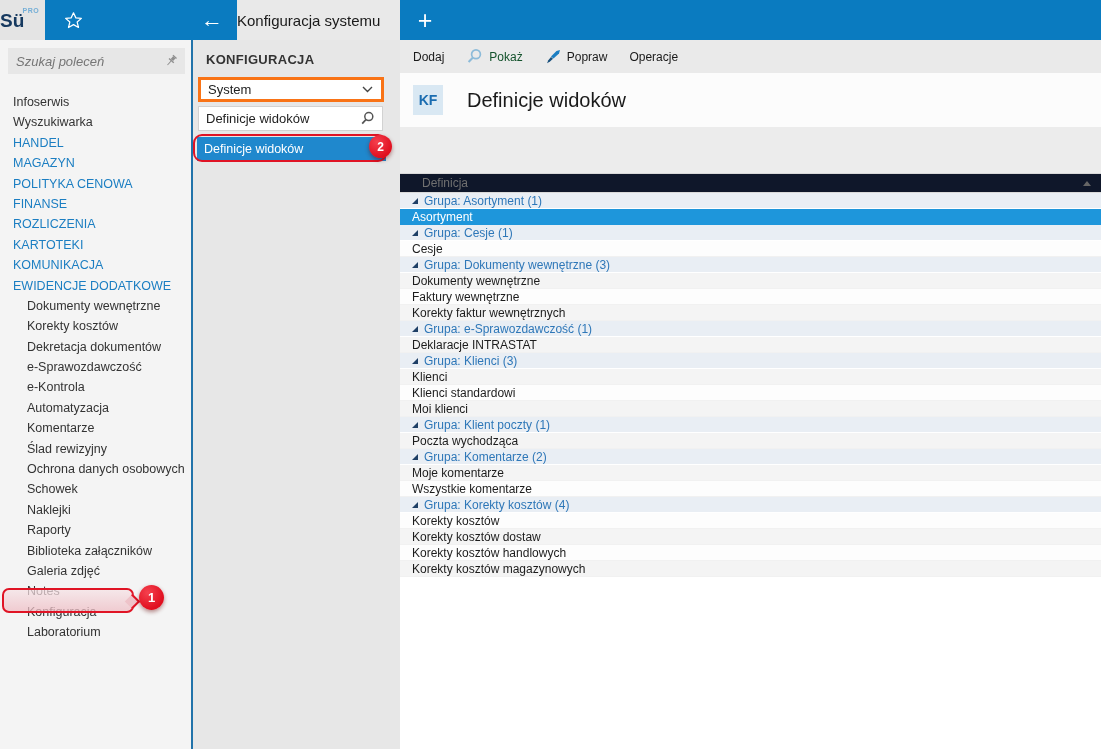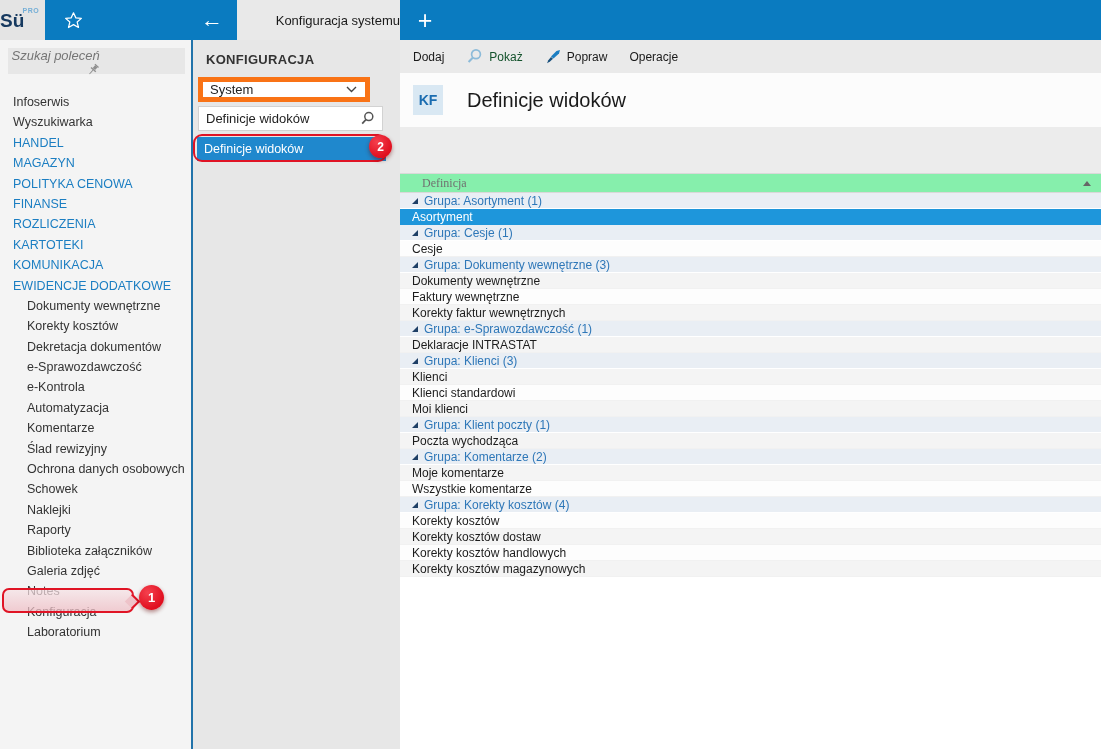--- a/index.html
+++ b/index.html
@@ -9,64 +9,64 @@
 
   
   .topbar { display:flex; height:40px; width:100%; }
   .logo-box { width:45px; height:40px; background:#e4e4e4; display:flex; align-items:center; justify-content:flex-start; }
   .logo { position:relative; color:#16395f; font-weight:bold; font-size:19px; line-height:1; }
   .logo .pro { position:absolute; top:-4px; right:-15px; font-size:7px; font-weight:bold; color:#74aed6; letter-spacing:.5px; }
   .fav-section { width:192px; background:#0a7bc0; display:flex; align-items:center; }
   .fav-section .star { margin-left:18px; display:flex; }
   .fav-section .spacer { flex:1; }
   .back-arrow { margin-right:14px; color:#fff; font-size:22px; font-weight:300; line-height:1; cursor:default; }
-  .active-tab { width:163px; background:#e9e9e9; display:flex; align-items:center; justify-content:flex-end; font-size:13px; color:#1a1a1a; }
+  .active-tab { width:163px; background:#e9e9e9; display:flex; align-items:center; justify-content:flex-start; font-size:15px; color:#1a1a1a; }
   .tab-rest { flex:1; background:#0a7bc0; display:flex; align-items:center; }
   .plus-btn { margin-left:10px; color:#fff; font-size:25px; font-weight:300; line-height:1; width:30px; text-align:center; }
 
   
   .content { display:flex; height:709px; width:100%; }
 
   
   .sidebar { width:191px; background:#f4f4f4; position:relative; overflow:hidden; }
-  .search-box { margin:8px 6px 0 8px; height:26px; background:#e7e7e7; display:flex; align-items:center;flex-direction:column; }
+  .search-box { margin:8px 6px 0 8px; height:26px; background:#e7e7e7; display:flex; align-items:center; }
   .search-box input { flex:1; min-width:0; border:none; background:transparent; outline:none; font-style:italic; color:#999; font-size:13px; padding-left:8px; font-family:inherit; }
   .search-box .pin { margin-right:7px; display:flex; }
   .side-list { list-style:none; margin-top:18px; }
   .side-list li { height:20.4px; line-height:20.4px; font-size:12.5px; color:#333; padding-left:13px; white-space:nowrap; cursor:default; }
   .side-list li.section { color:#1b7ec2; }
   .side-list li.sub { padding-left:27px; }
 
   .v-divider { width:2px; background:#2273aa; }
 
   
   .mid-panel { width:207px; background:#e7e7e7; position:relative; }
   .mid-title { position:absolute; top:12px; left:13px; font-size:13px; font-weight:bold; color:#333; letter-spacing:.3px; }
-  .mid-dropdown { position:absolute; top:37px; left:5px; width:172px; height:25px; background:#fff; border:5px solid #f97316; display:flex; align-items:center; font-size:13px; color:#222; }
+  .mid-dropdown { position:absolute; top:37px; left:5px; width:186px; height:25px; background:#fff; border:3px solid #f97316; display:flex; align-items:center; font-size:13px; color:#222; }
   .mid-dropdown .dd-label { flex:1; padding-left:7px; }
   .mid-dropdown .chev { margin-right:8px; display:flex; }
   .mid-search { position:absolute; top:66px; left:5px; width:185px; height:25px; background:#fff; border:1px solid #d2d2d2; display:flex; align-items:center; }
   .mid-search input { flex:1; min-width:0; border:none; outline:none; background:transparent; font-size:13px; color:#222; padding-left:7px; font-family:inherit; }
   .mid-search .mag { margin-right:7px; display:flex; }
   .mid-selected { position:absolute; top:97px; left:4px; width:189px; height:24px; background:#1f88cd; color:#fff; font-size:12.5px; display:flex; align-items:center; padding-left:7px; }
 
   
   .main { flex:1; display:flex; flex-direction:column; background:#fff; min-width:0; }
   .toolbar { height:33px; background:#eaeaea; display:flex; align-items:center; padding-left:13px; }
   .tb-btn { display:flex; align-items:center; gap:6px; font-size:12px; color:#1a1a1a; margin-right:22px; cursor:default; }
   .tb-btn .ico { display:flex; }
   .tb-btn.disabled-label .lbl { color:#14532d; }
   .title-band { height:54px; background:#fcfcfc; display:flex; align-items:center; padding-left:13px; }
   .kf-badge { width:30px; height:30px; background:#d9e8f3; color:#1a6cb0; font-weight:bold; font-size:14px; display:flex; align-items:center; justify-content:center; }
   .page-title { margin-left:24px; font-size:20px; color:#1a1a1a; }
   .band-spacer { height:46px; background:#ececec; }
 
   
   .grid { flex:1; background:#fff; overflow:hidden; }
-  .grid-header { height:20px; background:#86efac; border-top:1px solid #d9d9d9; border-bottom:1px solid #d9d9d9; display:flex; align-items:center; padding-left:22px; font-size:12px; color:#707070;font-family:Liberation Serif, serif; }
+  .grid-header { height:20px; background:#0f172a; border-top:1px solid #d9d9d9; border-bottom:1px solid #d9d9d9; display:flex; align-items:center; padding-left:22px; font-size:12px; color:#707070; }
   .grid-header .flex { flex:1; }
   .sort-asc { width:0; height:0; border-left:4px solid transparent; border-right:4px solid transparent; border-bottom:5px solid #666; margin-right:10px; }
   .grow { height:16px; display:flex; align-items:center; font-size:12px; }
   .grow.group { background:#e9eef4; color:#2e77b8; padding-left:12px; gap:6px; border-bottom:1px solid #fff; }
   .grow.group .tri { width:0; height:0; border-left:6px solid transparent; border-bottom:6px solid #1e3f66; }
   .grow.item { color:#1c1c1c; padding-left:12px; border-bottom:1px solid #f1f1f1; background:#fdfdfd;align-items:center; }
   .grow.item.alt { background:#f4f4f4; }
   .grow.item.selected { background:#1e96db; color:#fff; border-bottom:1px solid #1e96db; }
 
   

